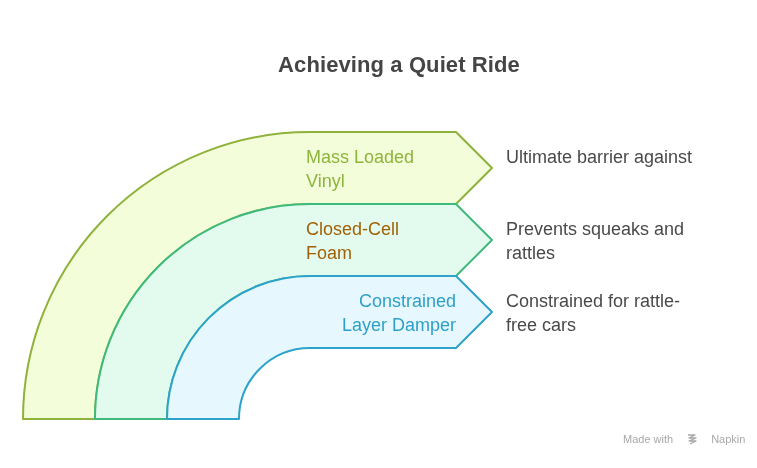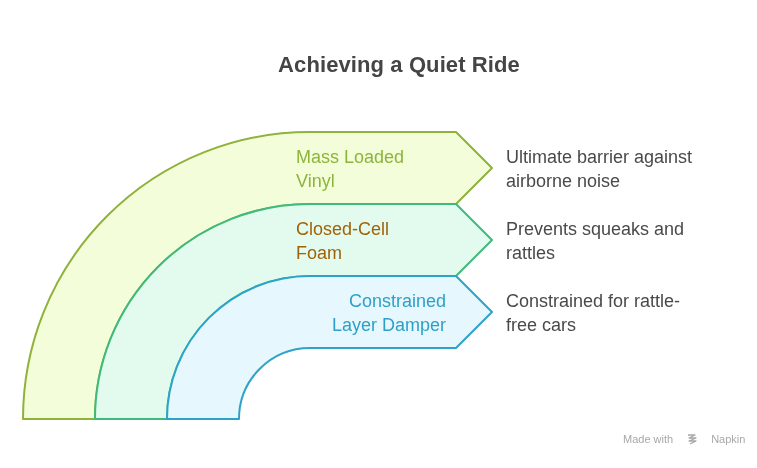--- a/index.html
+++ b/index.html
@@ -1,21 +1,21 @@
 <!DOCTYPE html>
 <html><head>
 <meta charset="utf-8">
 <style>
   html, body { margin: 0; padding: 0; background: #ffffff; }
   body { width: 757px; height: 468px; position: relative; overflow: hidden;
          font-family: "Liberation Sans", "DejaVu Sans", sans-serif; }
   .title { position: absolute; left: 0; width: 744px; top: 52px; text-align: center;
            font-size: 22px; font-weight: bold; color: #454545; letter-spacing: 0.1px; padding-left: 27px; }
   svg.diagram { position: absolute; left: 0; top: 0; }
-  .band-label { position: absolute; left: 296px; font-size: 18px; line-height: 24px; width: 150px; }
+  .band-label { position: absolute; left: 306px; font-size: 18px; line-height: 24px; width: 150px; }
   .desc { position: absolute; left: 506px; font-size: 18px; line-height: 24px; color: #4a4a4a; width: 230px; }
   .footer { position: absolute; left: 623px; top: 433px; font-size: 11px; color: #a8a8a8;
             display: flex; align-items: center; gap: 13px; }
   .footer svg { display: inline-block; }
 </style>
 </head>
 <body>
 
 <div class="title">Achieving a Quiet Ride</div>
 
@@ -33,21 +33,20 @@
   <div>Closed-Cell</div>
   <div>Foam</div>
 </div>
 <div class="band-label" style="top: 289px; color: rgb(46, 160, 200); text-align: right;">
   <div>Constrained</div>
   <div>Layer Damper</div>
 </div>
 
 <div class="desc" style="top:145px">
   <div>Ultimate barrier against</div>
-  <div>airborne noise</div>
 </div>
 <div class="desc" style="top:217px">
   <div>Prevents squeaks and</div>
   <div>rattles</div>
 </div>
 <div class="desc" style="top:289px">
   <div>Constrained for rattle-</div>
   <div>free cars</div>
 </div>
 

